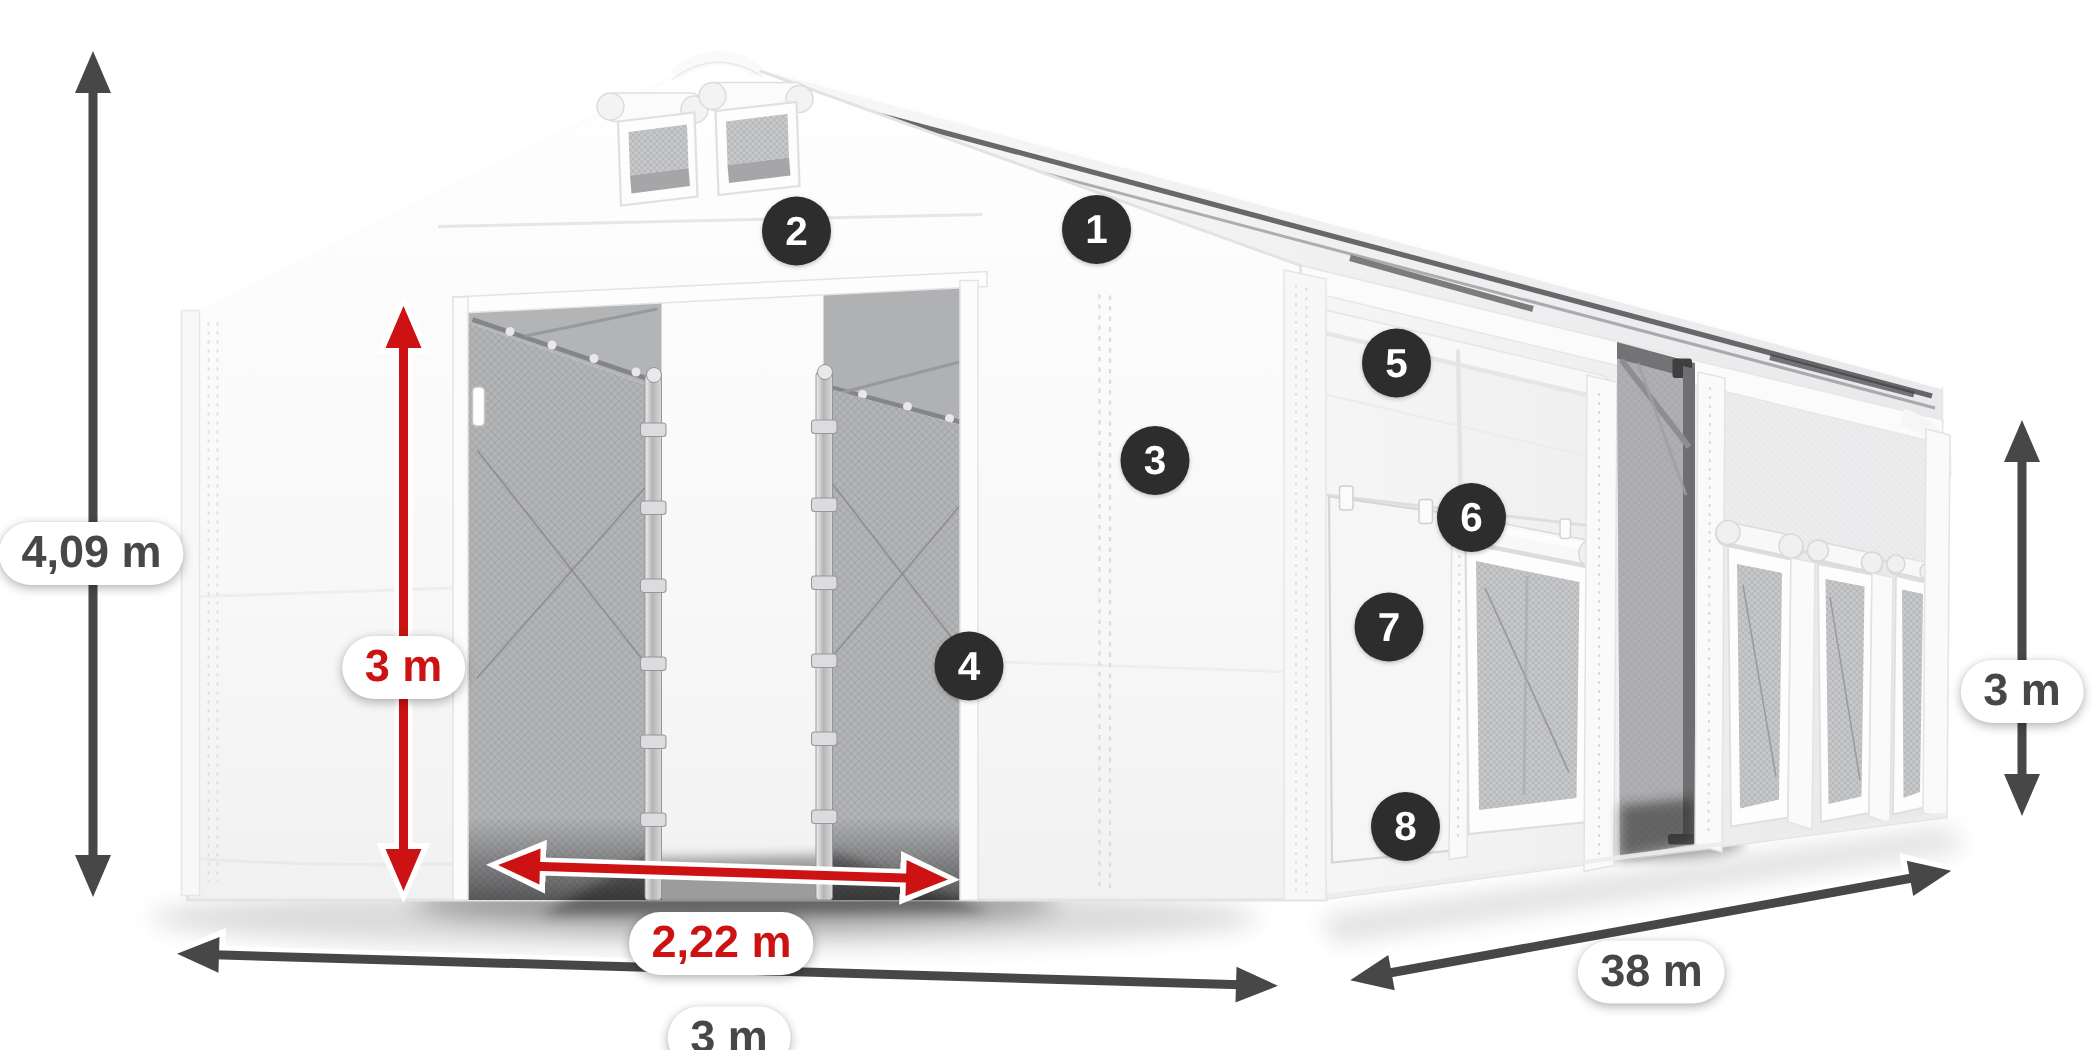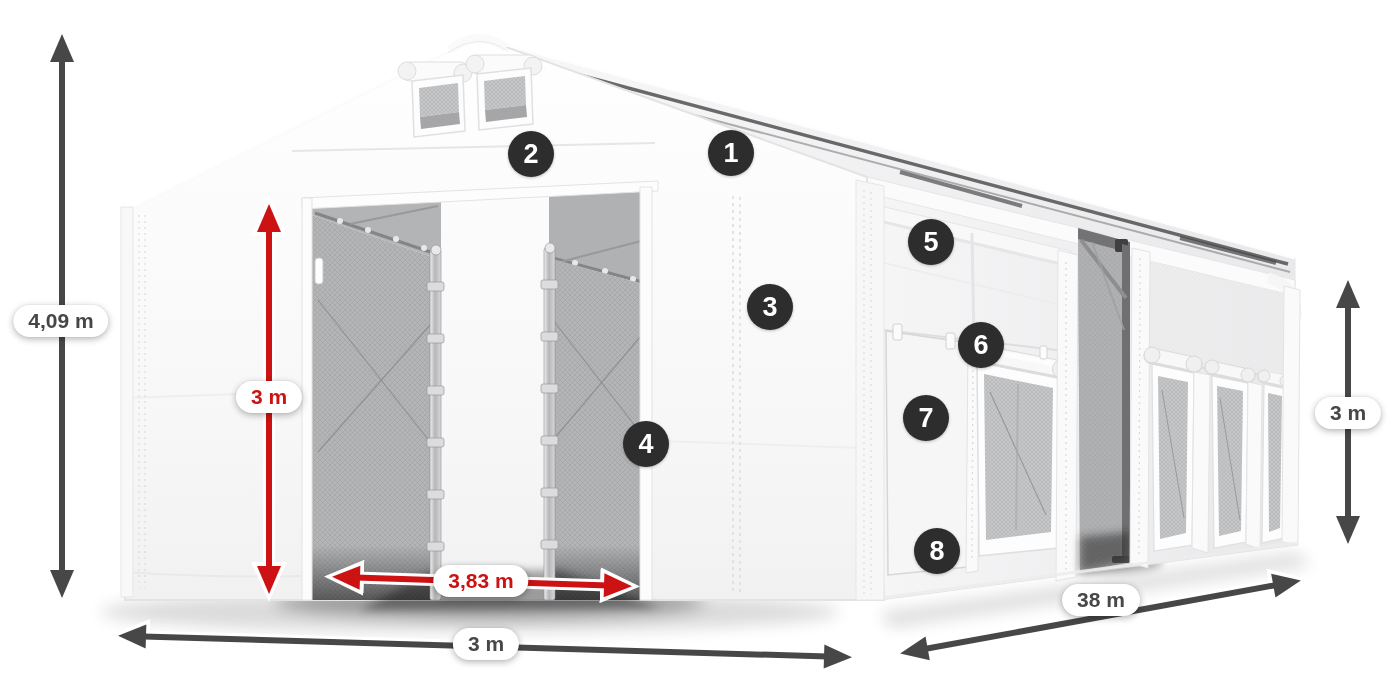--- a/index.html
+++ b/index.html
@@ -15,23 +15,24 @@
     display:flex;align-items:center;justify-content:center;
     font-size:27px;font-weight:bold;
     transform:translate(-50%,-50%);
     box-shadow:0 1px 3px rgba(0,0,0,.25);
     pointer-events:auto;cursor:pointer;
   }
   .pill{
     position:absolute;transform:translate(-50%,-50%);
     background:#ffffff;border-radius:22px;
     padding:4px 15px;white-space:nowrap;
-    font-size:21px;font-weight:bold;color:var(--arrow-gray,#3e3e3f);
+    font-size:30px;font-weight:bold;color:var(--arrow-gray,#3e3e3f);
     box-shadow:0 2px 7px rgba(0,0,0,.30),0 0 0 1px rgba(0,0,0,.02);
     pointer-events:auto;
+    margin-top:48px;
   }
   .pill.red{color:var(--accent-red,#cc1212);}
 </style>
 </head>
 <body>
 
 <div class="stage">
 
 <svg width="1400" height="700" viewBox="0 0 1400 700">
   <defs>
@@ -323,19 +324,19 @@
   <div class="badge" style="left:531px;top:154px">2</div>
   <div class="badge" style="left:770px;top:307px">3</div>
   <div class="badge" style="left:646px;top:444px">4</div>
   <div class="badge" style="left:931px;top:242px">5</div>
   <div class="badge" style="left:981px;top:345px">6</div>
   <div class="badge" style="left:926px;top:418px">7</div>
   <div class="badge" style="left:937px;top:551px">8</div>
 
   <div class="pill" style="left:61px;top:321px">4,09 m</div>
   <div class="pill red" style="left:269px;top:397px">3 m</div>
-  <div class="pill red" style="left:481px;top:581px">3,83 m</div>
+  <div class="pill red" style="left:481px;top:581px">2,22 m</div>
   <div class="pill" style="left:486px;top:644px">3 m</div>
   <div class="pill" style="left:1101px;top:600px">38 m</div>
   <div class="pill" style="left:1348px;top:413px">3 m</div>
 </div>
 
 </div>
 
 </body></html>

